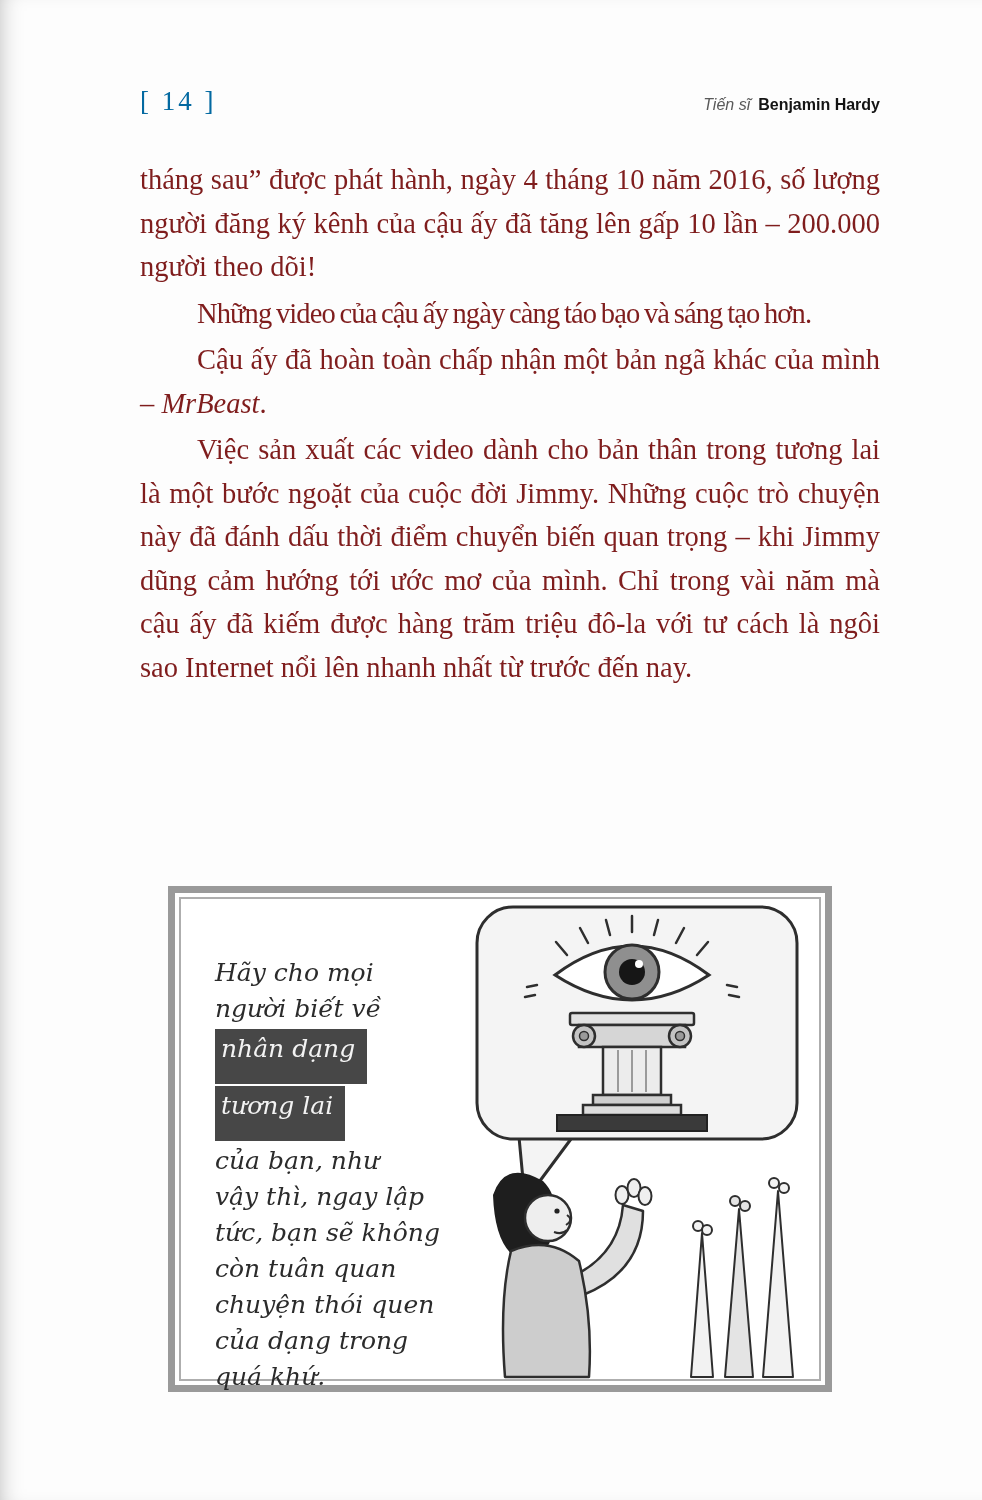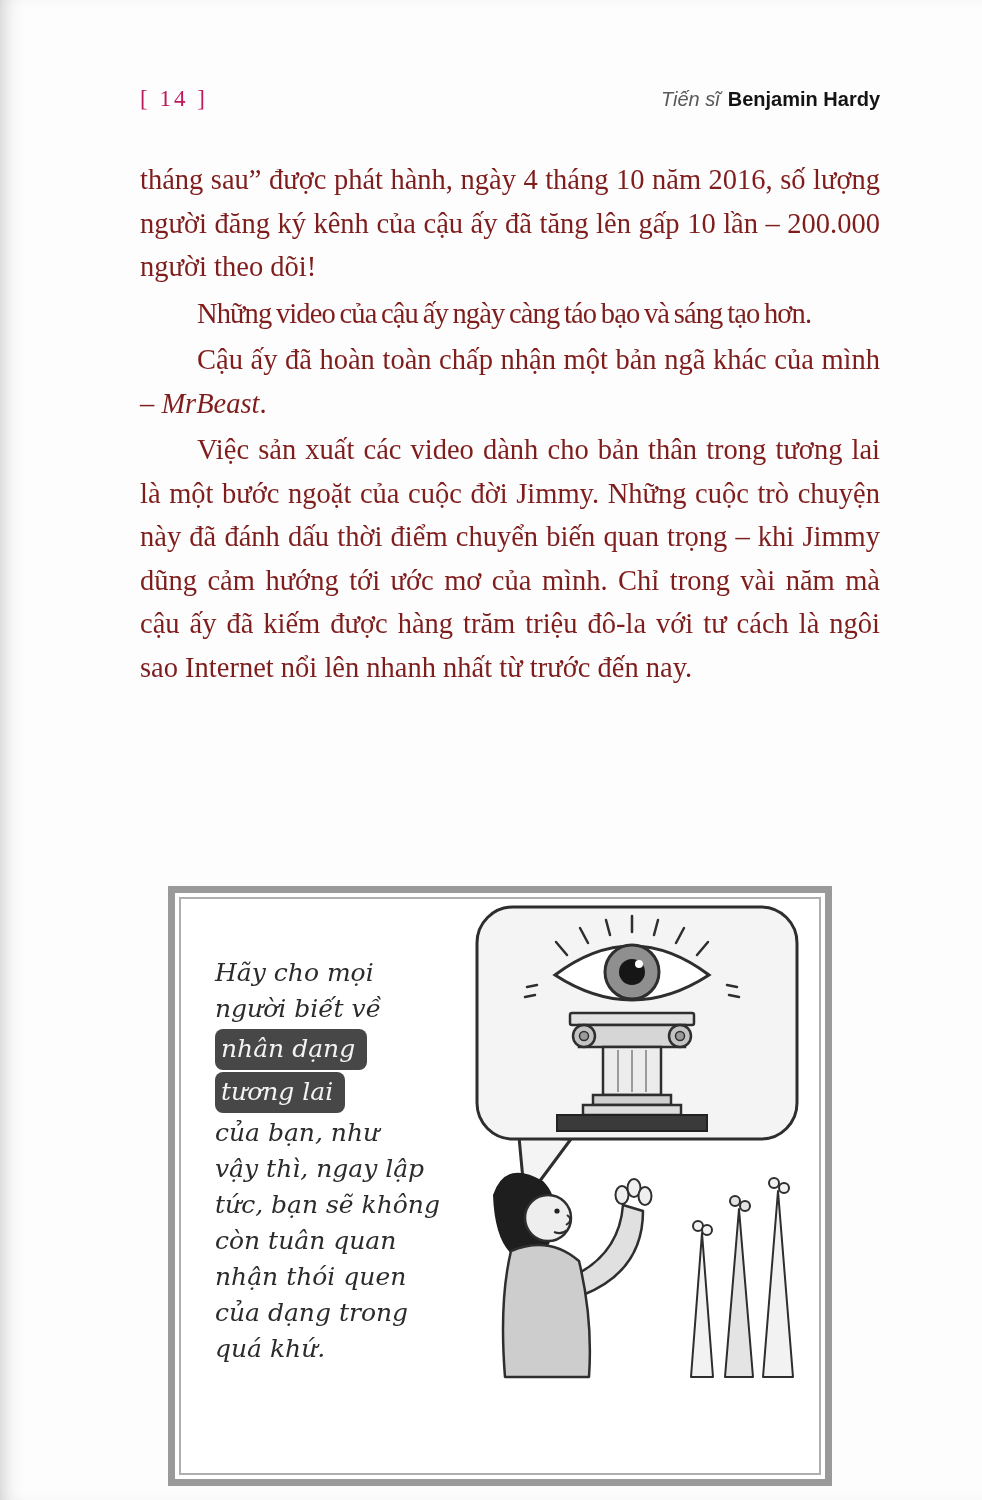--- a/index.html
+++ b/index.html
@@ -5,51 +5,51 @@
   html,body{margin:0;padding:0;background:#ffffff;}
   .page{
     position:relative;width:982px;height:1500px;background:#fdfdfd;
     font-family:"Liberation Serif",serif;color:#1c1c1c;overflow:hidden;
     box-shadow:inset 16px 0 26px -20px rgba(0,0,0,.35);
   }
   .page-header{
     position:absolute;left:140px;right:102px;top:86px;
     display:flex;justify-content:space-between;align-items:baseline;
   }
-  .page-number{font-size:23px;letter-spacing:3px;color:#be185d;}
-  .running-head{font-family:"Liberation Sans",sans-serif;font-size:20px;color:#111;}
+  .page-number{font-size:27px;letter-spacing:3px;color:#0369a1;}
+  .running-head{font-family:"Liberation Sans",sans-serif;font-size:16px;color:#111;}
   .author-title{font-style:italic;font-weight:400;color:#595959;margin-right:8px;}
   .author-name{font-weight:700;color:#141414;}
 
   .body-text{
     position:absolute;left:140px;right:102px;top:158px;
     font-size:28.5px;line-height:43.5px;text-align:justify;color:#7f1d1d;
   }
   .body-text p{margin:0 0 3px 0;text-indent:57px;}
   .body-text p.no-indent{text-indent:0;}
   .body-text p.tight{letter-spacing:-0.9px;word-spacing:-1.5px;}
   .body-text em{font-style:italic;}
 
   .illus-frame{
-    position:absolute;left:168px;top:886px;width:664px;height:600px;
+    position:absolute;left:168px;top:886px;width:664px;height:506px;
     border:7px solid #9a9a9a;padding:4px;box-sizing:border-box;background:#fff;
   }
   .illus-inner{
     position:relative;width:100%;height:100%;box-sizing:border-box;
     border:2px solid #aeaeae;background:#fff;
   }
   .caption{
     position:absolute;left:34px;top:56px;
     font-family:"DejaVu Serif",serif;font-style:italic;
     font-size:25px;line-height:36px;color:#2b2b2b;
   }
   .cap-line{display:block;white-space:nowrap;}
   .cap-line.highlight{
     display:table;background:#474747;color:#f3f3f3;
-    padding:2px 12px 3px 6px;margin:2px 0;border-radius:8px;
+    padding:2px 12px 17px 6px;margin:2px 0;
   }
   .cartoon{position:absolute;top:0;right:12px;width:400px;height:480px;}
 </style>
 </head>
 <body>
 
 <div class="page">
 
   <header class="page-header">
     <span class="page-number">[ 14 ]</span>
@@ -68,21 +68,21 @@
 
       <div class="caption">
         <span class="cap-line">Hãy cho mọi</span>
         <span class="cap-line">người biết về</span>
         <span class="cap-line highlight">nhân dạng</span>
         <span class="cap-line highlight">tương lai</span>
         <span class="cap-line">của bạn, như</span>
         <span class="cap-line">vậy thì, ngay lập</span>
         <span class="cap-line">tức, bạn sẽ không</span>
         <span class="cap-line">còn tuân quan</span>
-        <span class="cap-line">nhận thói quen</span>
+        <span class="cap-line">chuyện thói quen</span>
         <span class="cap-line">của dạng trong</span>
         <span class="cap-line">quá khứ.</span>
       </div>
 
       <svg class="cartoon" viewBox="0 0 400 480" xmlns="http://www.w3.org/2000/svg">
 
         <g>
           <path d="M112 238 L118 302 L164 240 Z" fill="#f4f4f4" stroke="#2e2e2e" stroke-width="3" stroke-linejoin="round"></path>
           <rect x="70" y="8" width="320" height="232" rx="36" fill="#f4f4f4" stroke="#2e2e2e" stroke-width="3"></rect>
         </g>

